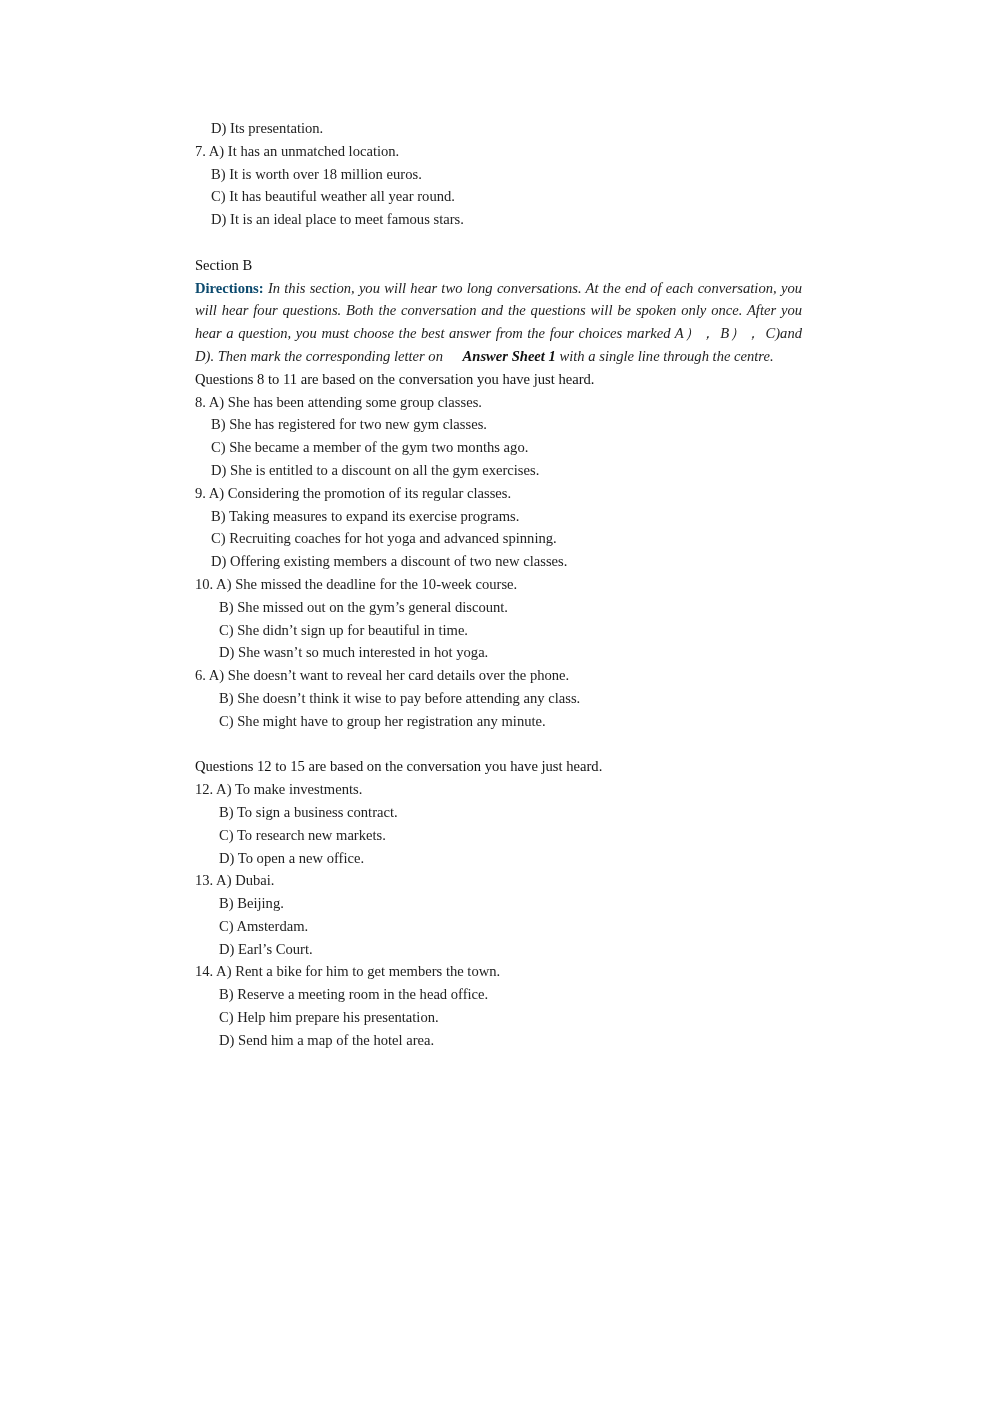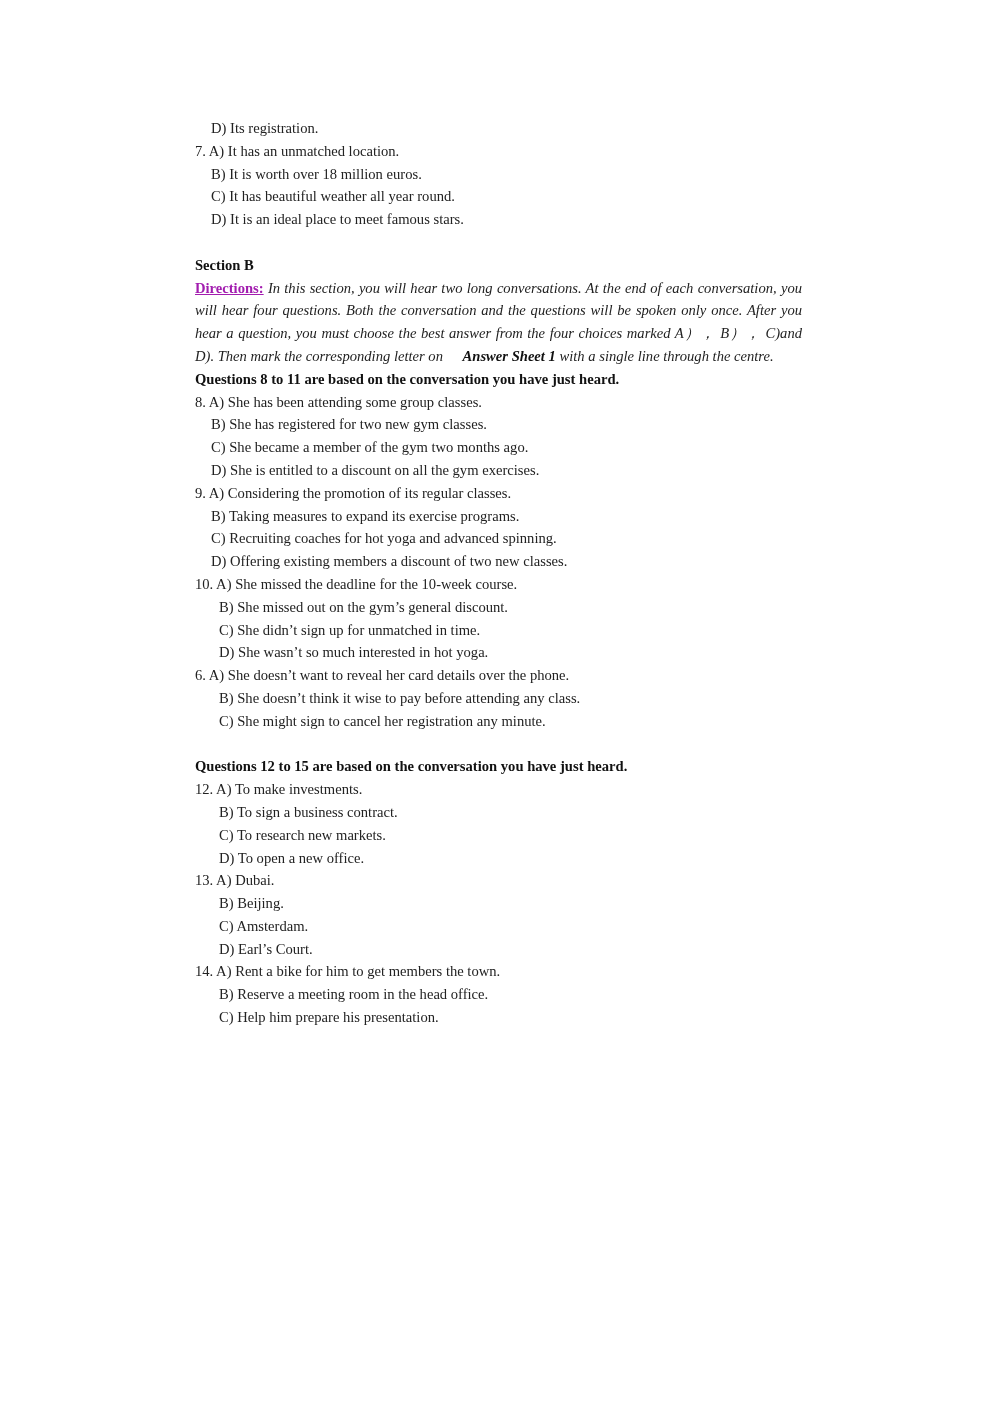--- a/index.html
+++ b/index.html
@@ -6,32 +6,32 @@
     body { width: 993px; height: 1404px; position: relative; overflow: hidden; }
     .page {
       position: absolute; left: 195px; top: 117px; width: 607px;
       font-family: "Liberation Serif", serif; font-size: 14.6px; color: #222222;
       line-height: 22.8px;
     }
     .line { white-space: nowrap; height: 22.8px; }
     .opt1 { padding-left: 16px; }
     .opt2 { padding-left: 24px; }
     .gap { height: 22.8px; }
-    .bold { font-weight: bold; color: #111111; }
+    .bold { font-weight: normal; color: #111111; }
     .directions { text-align: justify; text-align-last: left; white-space: normal; }
-    .directions .lab { font-weight: bold; color: #a21caf; text-decoration: underline; }
+    .directions .lab { font-weight: bold; color: #0c4a6e; }
     .directions .body { font-style: italic; }
     .directions .em { font-weight: bold; font-style: italic; color: #111; margin-left: 16px; }
   </style>
 </head>
 <body>
 
 <div class="page">
 
-  <div class="line opt1">D) Its registration.</div>
+  <div class="line opt1">D) Its presentation.</div>
 
   <div>
     <div class="line"><span>7.</span> <span>A) It has an unmatched location.</span></div>
     <div class="line opt1">B) It is worth over 18 million euros.</div>
     <div class="line opt1">C) It has beautiful weather all year round.</div>
     <div class="line opt1">D) It is an ideal place to meet famous stars.</div>
   </div>
 
   <div class="gap"></div>
 
@@ -48,27 +48,27 @@
   </div>
   <div>
     <div class="line"><span>9.</span> <span>A) Considering the promotion of its regular classes.</span></div>
     <div class="line opt1">B) Taking measures to expand its exercise programs.</div>
     <div class="line opt1">C) Recruiting coaches for hot yoga and advanced spinning.</div>
     <div class="line opt1">D) Offering existing members a discount of two new classes.</div>
   </div>
   <div>
     <div class="line"><span>10.</span> <span>A) She missed the deadline for the 10-week course.</span></div>
     <div class="line opt2">B) She missed out on the gym’s general discount.</div>
-    <div class="line opt2">C) She didn’t sign up for unmatched in time.</div>
+    <div class="line opt2">C) She didn’t sign up for beautiful in time.</div>
     <div class="line opt2">D) She wasn’t so much interested in hot yoga.</div>
   </div>
   <div>
     <div class="line"><span>6.</span> <span>A) She doesn’t want to reveal her card details over the phone.</span></div>
     <div class="line opt2">B) She doesn’t think it wise to pay before attending any class.</div>
-    <div class="line opt2">C) She might sign to cancel her registration any minute.</div>
+    <div class="line opt2">C) She might have to group her registration any minute.</div>
   </div>
 
   <div class="gap"></div>
 
   <div class="line bold">Questions 12 to 15 are based on the conversation you have just heard.</div>
 
   <div>
     <div class="line"><span>12.</span> <span>A) To make investments.</span></div>
     <div class="line opt2">B) To sign a business contract.</div>
     <div class="line opt2">C) To research new markets.</div>
@@ -77,15 +77,16 @@
   <div>
     <div class="line"><span>13.</span> <span>A) Dubai.</span></div>
     <div class="line opt2">B) Beijing.</div>
     <div class="line opt2">C) Amsterdam.</div>
     <div class="line opt2">D) Earl’s Court.</div>
   </div>
   <div>
     <div class="line"><span>14.</span> <span>A) Rent a bike for him to get members the town.</span></div>
     <div class="line opt2">B) Reserve a meeting room in the head office.</div>
     <div class="line opt2">C) Help him prepare his presentation.</div>
+    <div class="line opt2">D) Send him a map of the hotel area.</div>
   </div>
 
 </div>
 
 </body></html>

